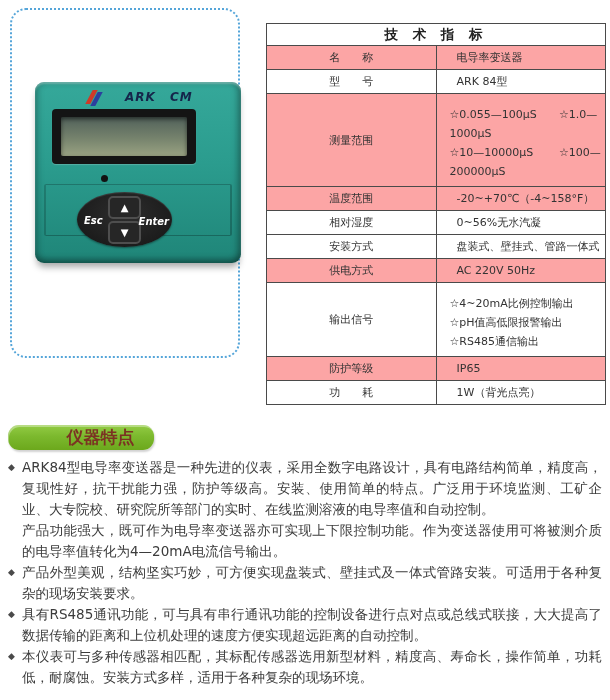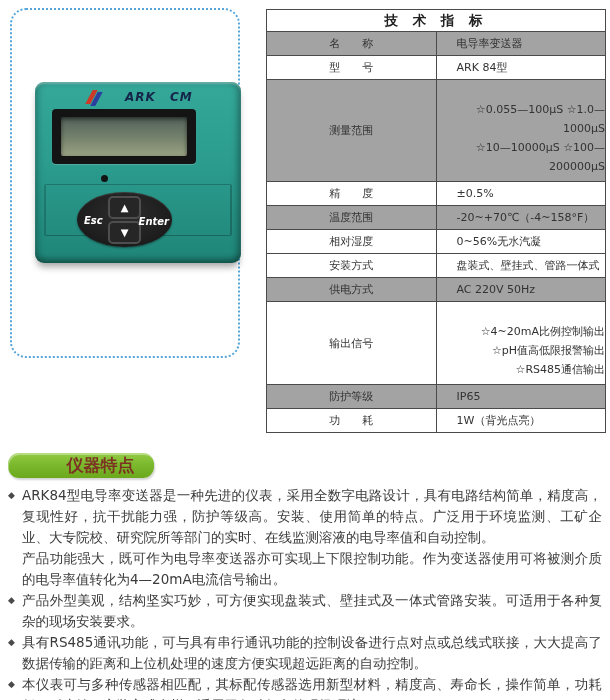--- a/index.html
+++ b/index.html
@@ -84,33 +84,33 @@
   .key-up { top: 4px; }
   .key-down { top: 29px; }
   .key-label {
     position: absolute; color: #ffffff; font-weight: bold; font-style: italic;
   }
   .key-esc { left: 7px; top: 23px; font-size: 10px; }
   .key-enter { right: 3px; top: 24px; font-size: 10px; margin-left: 15px; }
 
   
   table.spec {
-    margin-left: 26px; margin-top: 1px; flex: none;
+    margin-left: 26px; margin-top: 15px; flex: none;
     width: 340px; border-collapse: collapse; table-layout: fixed;
     font-size: 11px; color: #333333;
   }
   table.spec td { border: 1px solid #4a4a4a; }
   td.title-cell {
     height: 22px; text-align: center; font-size: 13.5px; font-weight: bold;
     letter-spacing: 5px; color: #222222; background: #ffffff;
   }
   td.lbl { width: 67px; height: 24px; text-align: center; }
   td.val { padding-left: 20px; }
-  tr.shade td { background: #a3a3a3; }
-  td.val-multi { padding: 20px 0 5px 13px; line-height: 19px; text-align: right; }
+  tr.shade td { background: #fca5a5; }
+  td.val-multi { padding: 11px 0 5px 13px; line-height: 19px; }
   .pair span:first-child { display: inline-block; width: 106px; }
 
   
   .section-header {
     margin: 20px 0 0 8px; width: 146px; height: 25px;
     background: linear-gradient(180deg, #93cb44 0%, #7cb92e 45%, #6ca81c 100%);
     border-radius: 11px;
     text-align: center; line-height: 25px;
     font-size: 17px; font-weight: bold; color: #7b3322;
     box-shadow: inset 1px 2px 0 rgba(255,255,255,.35), 1px 2px 2px rgba(0,0,0,.18);
@@ -176,24 +176,20 @@
         <div class="pair">
           <span>☆0.055—100μS</span>
           <span>☆1.0—1000μS</span>
         </div>
         <div class="pair">
           <span>☆10—10000μS</span>
           <span>☆100—200000μS</span>
         </div>
       </td>
     </tr>
-    <tr>
-      <td class="lbl">精　　度</td>
-      <td class="val">±0.5%</td>
-    </tr>
     <tr class="shade">
       <td class="lbl">温度范围</td>
       <td class="val">-20~+70℃（-4~158°F）</td>
     </tr>
     <tr>
       <td class="lbl">相对湿度</td>
       <td class="val">0~56%无水汽凝</td>
     </tr>
     <tr>
       <td class="lbl">安装方式</td>

